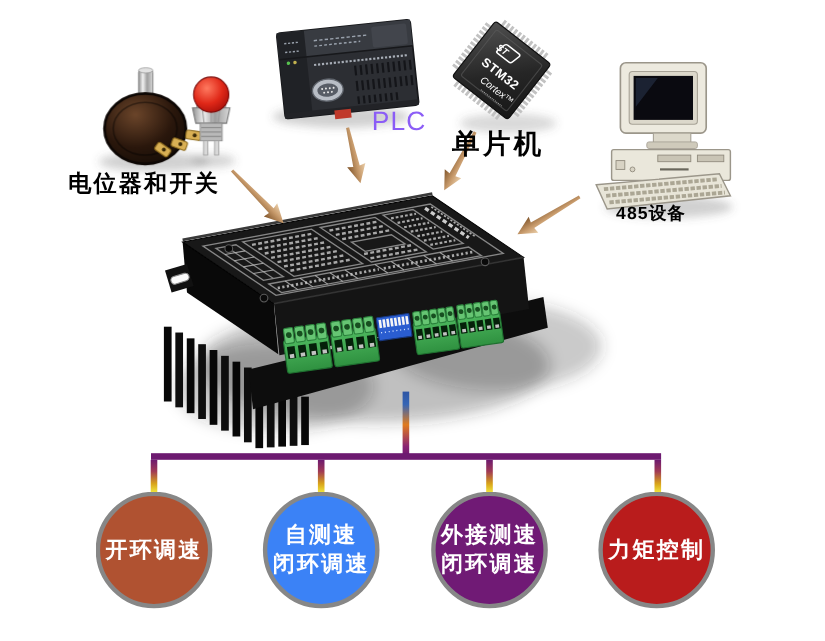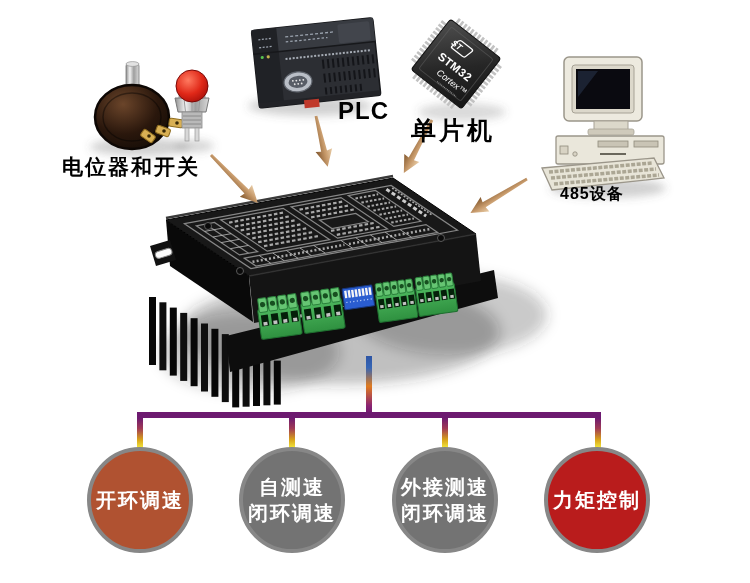--- a/index.html
+++ b/index.html
@@ -2,21 +2,21 @@
 <html><head>
 <meta charset="utf-8">
 <style>
   html,body{margin:0;padding:0;background:#fff;}
   .scene{position:relative;width:750px;height:583px;background:#fff;overflow:hidden;
          font-family:"Liberation Sans",sans-serif;}
   .art{position:absolute;left:0;top:0;}
   .art text{font-family:"Liberation Sans",sans-serif;}
   .label{position:absolute;color:#000;font-weight:bold;white-space:nowrap;}
   #label-pot{left:62px;top:153px;font-size:21px;letter-spacing:2px;}
-  #label-plc{left:338px;top:97px;font-size:24px;font-weight:700;letter-spacing:1px;color:#000000;}
+  #label-plc{left:338px;top:97px;font-size:24px;font-weight:400;letter-spacing:1px;color:#8b5cf6;}
   #label-mcu{left:411px;top:114px;font-size:25px;letter-spacing:3px;}
   #label-485{left:560px;top:184px;font-size:16px;letter-spacing:1px;}
   .bus{position:absolute;}
   #bus-stem{left:366px;top:356px;width:6px;height:58px;
     background:linear-gradient(180deg,#2e55a4 0%,#3565b5 20%,#e07b1e 52%,#8a2373 86%,#6d1a70 100%);}
   #bus-hbar{left:137px;top:412px;width:464px;height:6px;background:#6d1a70;}
   .drop{position:absolute;top:418px;width:6px;height:30px;
     background:linear-gradient(180deg,#6d1a70 0%,#a03a55 35%,#d8a21a 72%,#f2e83c 100%);}
   #drop-0{left:137px;} #drop-1{left:289px;} #drop-2{left:442px;} #drop-3{left:595px;}
   .mode-circle{position:absolute;top:447px;width:106px;height:106px;border-radius:50%;
@@ -427,27 +427,27 @@
 <div class="drop" id="drop-0"></div>
 <div class="drop" id="drop-1"></div>
 <div class="drop" id="drop-2"></div>
 <div class="drop" id="drop-3"></div>
 
 <div class="mode-circle" id="mode-0" style="background: rgb(176, 82, 49); font-family: Liberation Serif, serif;">
   <div>
         <span class="l1">开环调速</span>
       </div>
 </div>
-<div class="mode-circle" id="mode-1" style="background: #737373;">
+<div class="mode-circle" id="mode-1" style="background: #3b82f6;">
   <div>
         <span class="l1">自测速</span>
         <span class="l2">闭环调速</span>
       </div>
 </div>
-<div class="mode-circle" id="mode-2" style="background: #737373;">
+<div class="mode-circle" id="mode-2" style="background: #701a75;">
   <div>
         <span class="l1">外接测速</span>
         <span class="l2">闭环调速</span>
       </div>
 </div>
 <div class="mode-circle" id="mode-3" style="background: #b91c1c;">
   <div>
         <span class="l1">力矩控制</span>
       </div>
 </div>

